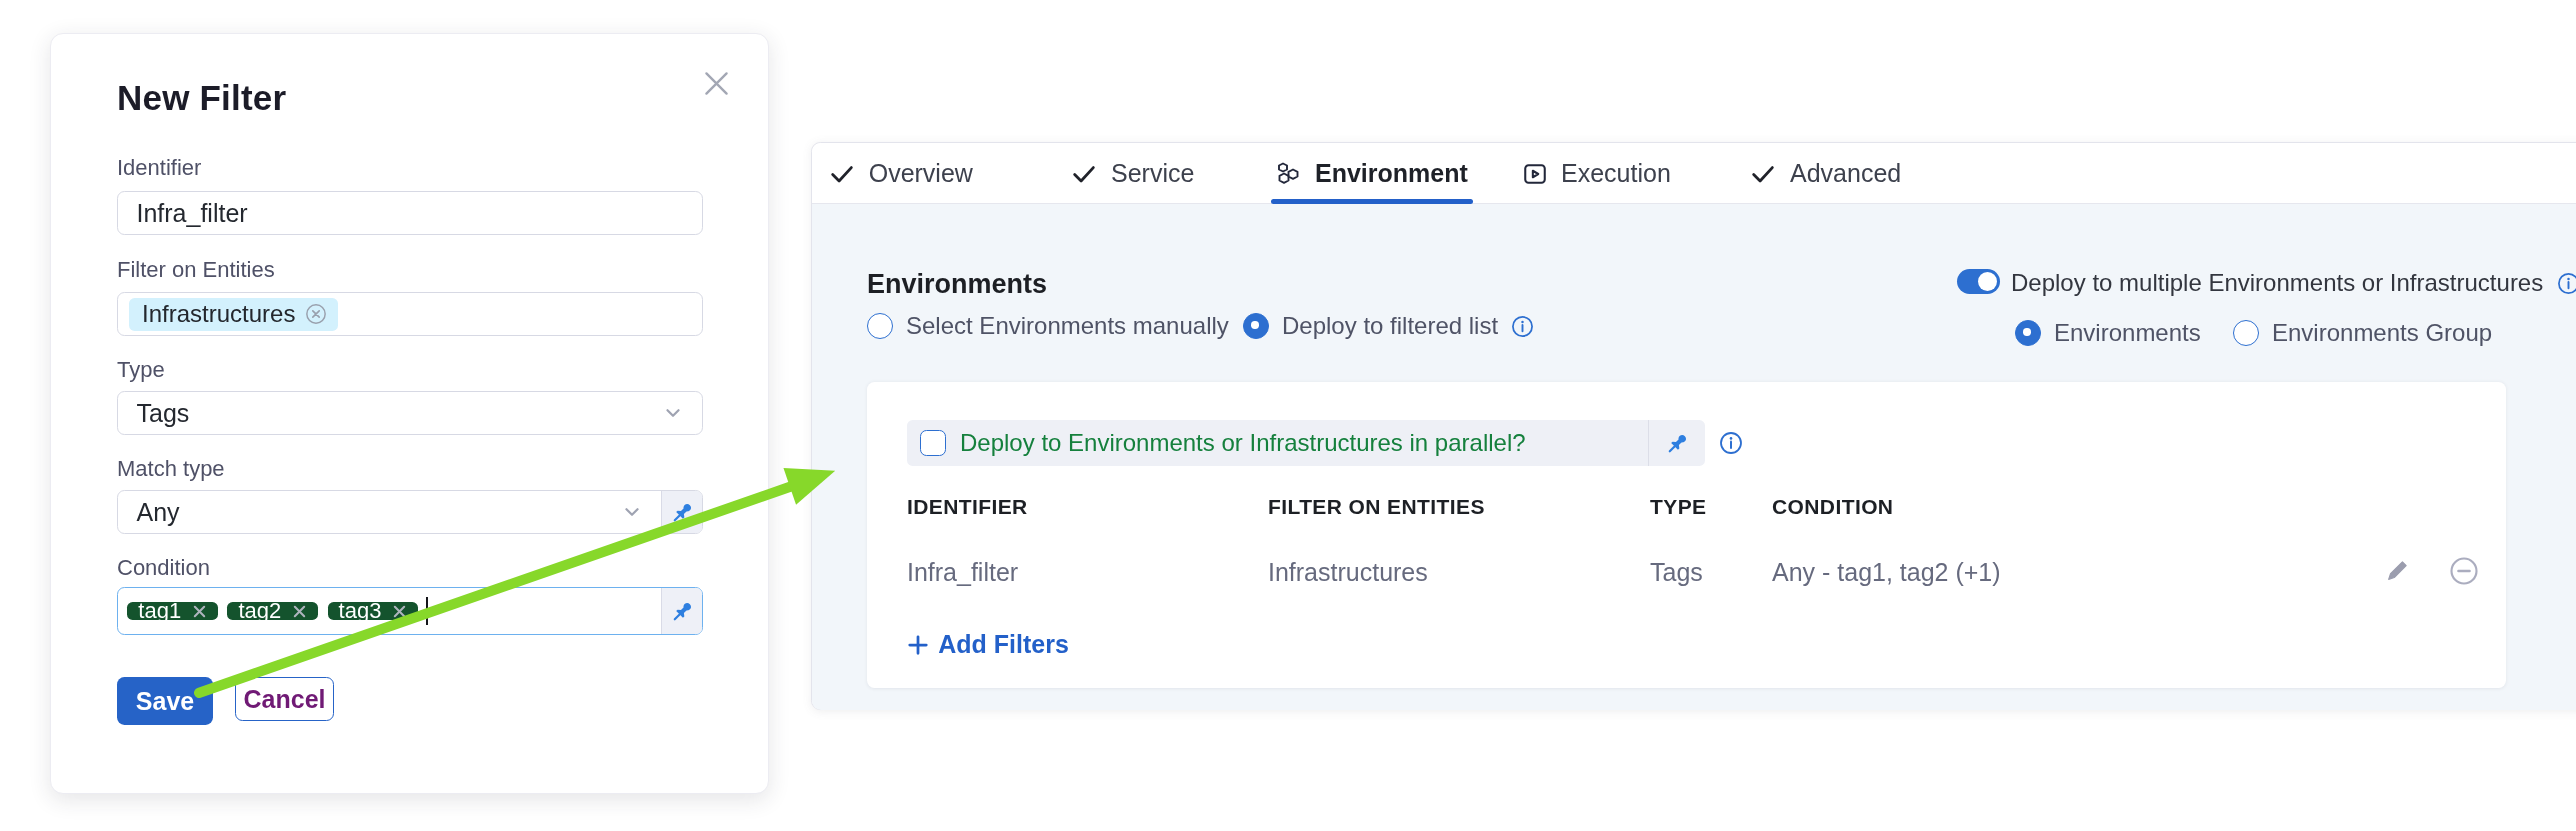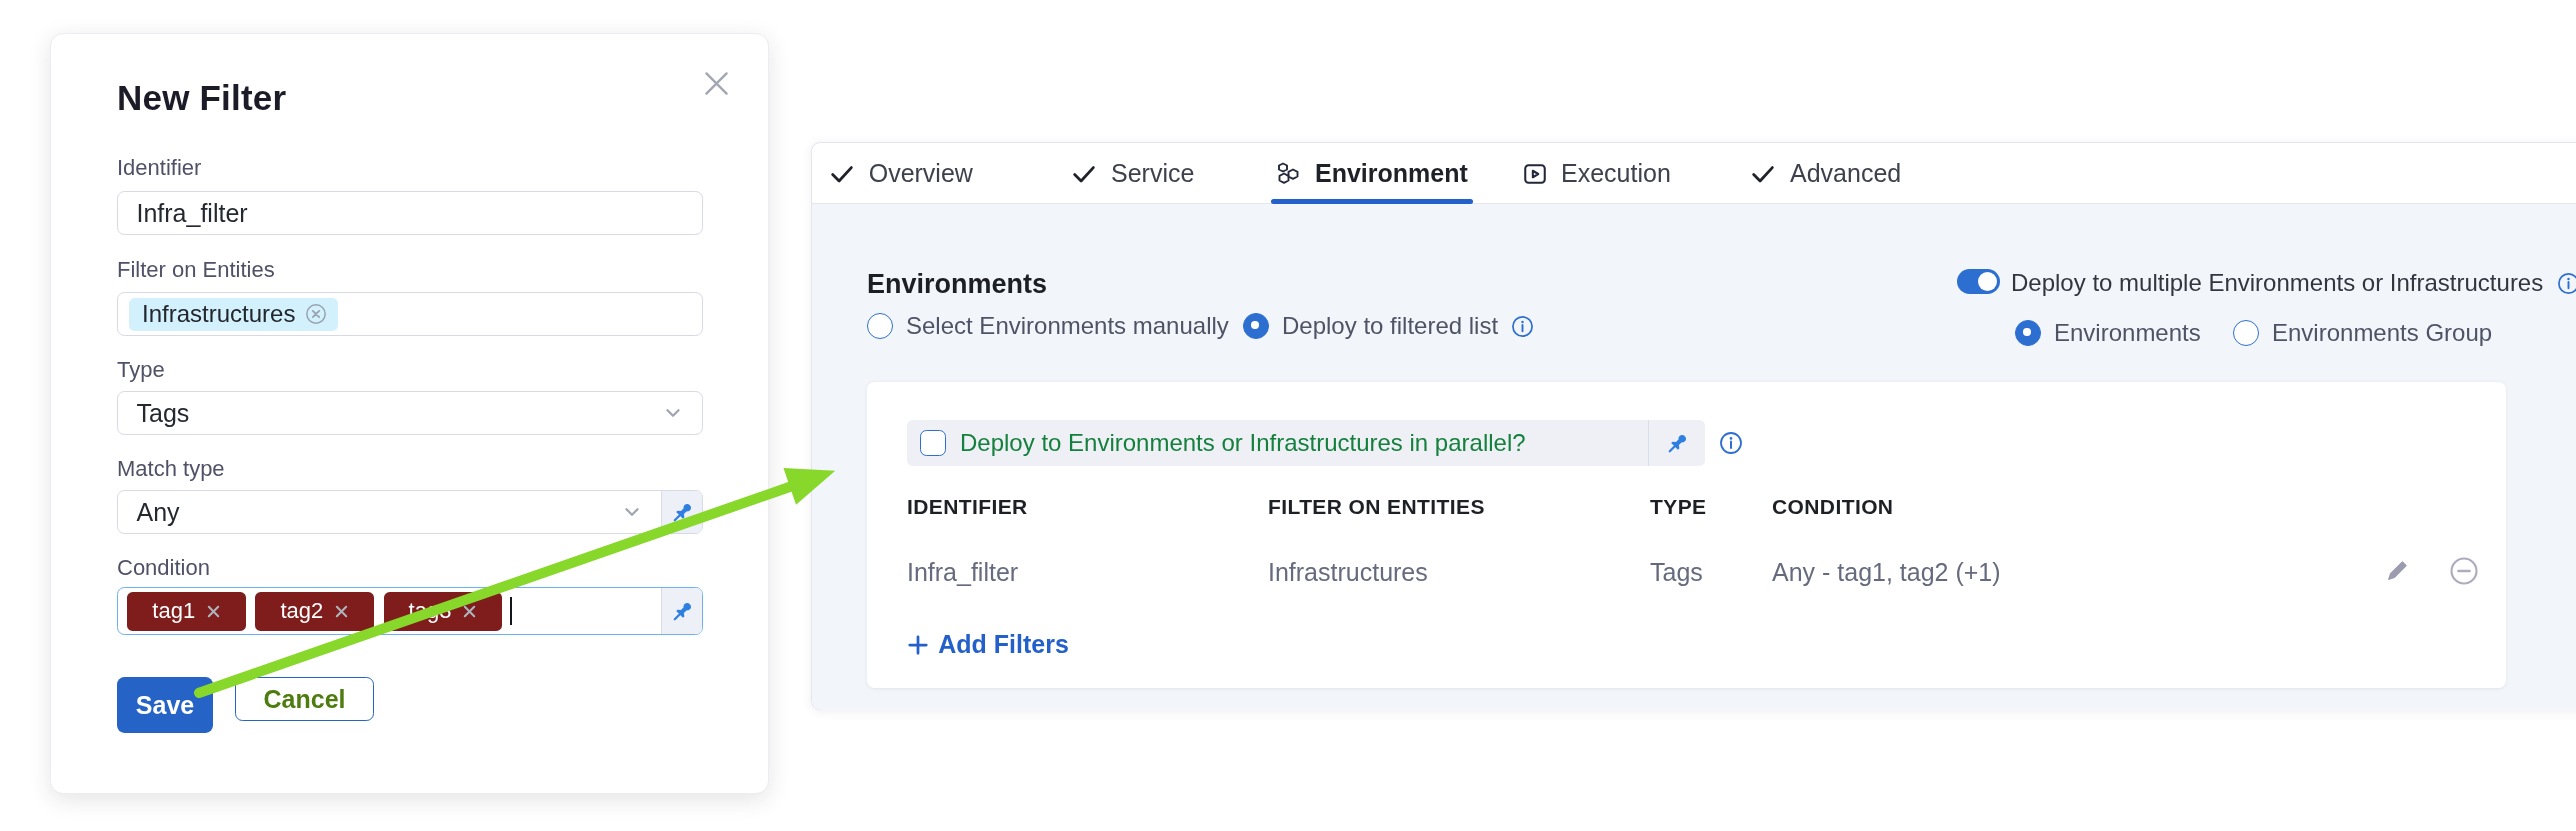--- a/index.html
+++ b/index.html
@@ -16,27 +16,27 @@
            display:flex; align-items:center; }
   .f-input { width:100%; height:100%; border:none; outline:none; background:transparent;
              font-family:inherit; font-size:25px; color:#24282f; padding:0 18.5px; }
   .f-value { font-size:25px; color:#24282f; padding-left:18.5px; flex:1; }
   .chev { margin-right:16.7px; flex:0 0 auto; }
   .pin-suffix { flex:0 0 41px; align-self:stretch; background:#eef0f7; border-left:0.9px solid #d9dbe7;
                 border-radius:0 5.6px 5.6px 0; display:flex; align-items:center; justify-content:center; cursor:pointer; }
   .chip-cyan { display:inline-flex; align-items:center; gap:9.3px; background:#d3f1fd; border-radius:5.6px;
                height:33px; padding:0 11px 0 13px; margin-left:11px; font-size:24px; color:#23272d; }
   .cond-box { border:1.9px solid #6db1ef !important; }
-  .chip-slate { display:inline-flex; align-items:center; gap:11px; background:#7f1d1d; border-radius:5.6px;
-                height:39px; padding:0 25px; margin-left:9.3px; font-size:22px; color:#ffffff; }
+  .chip-slate { display:inline-flex; align-items:center; gap:11px; background:#14532d; border-radius:5.6px;
+                height:18px; padding:0 11px; margin-left:9.3px; font-size:22px; color:#ffffff; }
   .caret { width:1.9px; height:28px; background:#14151a; margin-left:7.4px; }
-  .btn-save { position:absolute; left:66px; top:643px; width:96px; height:56px; background:#2663c7; border:none;
+  .btn-save { position:absolute; left:66px; top:643px; width:96px; height:48px; background:#2663c7; border:none;
               border-radius:7.4px; color:#fff; font-family:inherit; font-size:25px; font-weight:700; cursor:pointer; }
-  .btn-cancel { position:absolute; left:184px; top:643px; width:139px; height:44px; background:#fff;
-                border:1.9px solid #2663c7; border-radius:7.4px; color:#4d7c0f; font-family:inherit; font-size:25px; font-weight:700; cursor:pointer; }
+  .btn-cancel { position:absolute; left:184px; top:643px; width:99px; height:44px; background:#fff;
+                border:1.9px solid #2663c7; border-radius:7.4px; color:#701a75; font-family:inherit; font-size:25px; font-weight:700; cursor:pointer; }
 
   
   .panel { position:absolute; left:811px; top:142px; width:1867px; height:568px; background:#fff;
            border:0.9px solid #e3e4ec; border-radius:9.3px; box-shadow:0 1.9px 9.3px rgba(96,97,112,.10); }
   .tabbar { position:relative; height:61px; background:#fff; border-bottom:0.9px solid #e6e7ee; border-radius:9.3px 9.3px 0 0; }
   .tab { position:absolute; top:0; height:61px; display:flex; align-items:center; gap:13px; cursor:pointer; }
   .tab-label { font-size:25px; font-weight:500; color:#3d414d; white-space:nowrap; }
   .tab.active .tab-label { color:#1e2128; font-weight:700; }
   .tab-underline { position:absolute; left:459px; top:56px; width:202px; height:4.6px; background:#2360c9; border-radius:2.8px; }
   .content { position:relative; height:506px; background:#f2f6fa; border-radius:0 0 9.3px 9.3px; }

